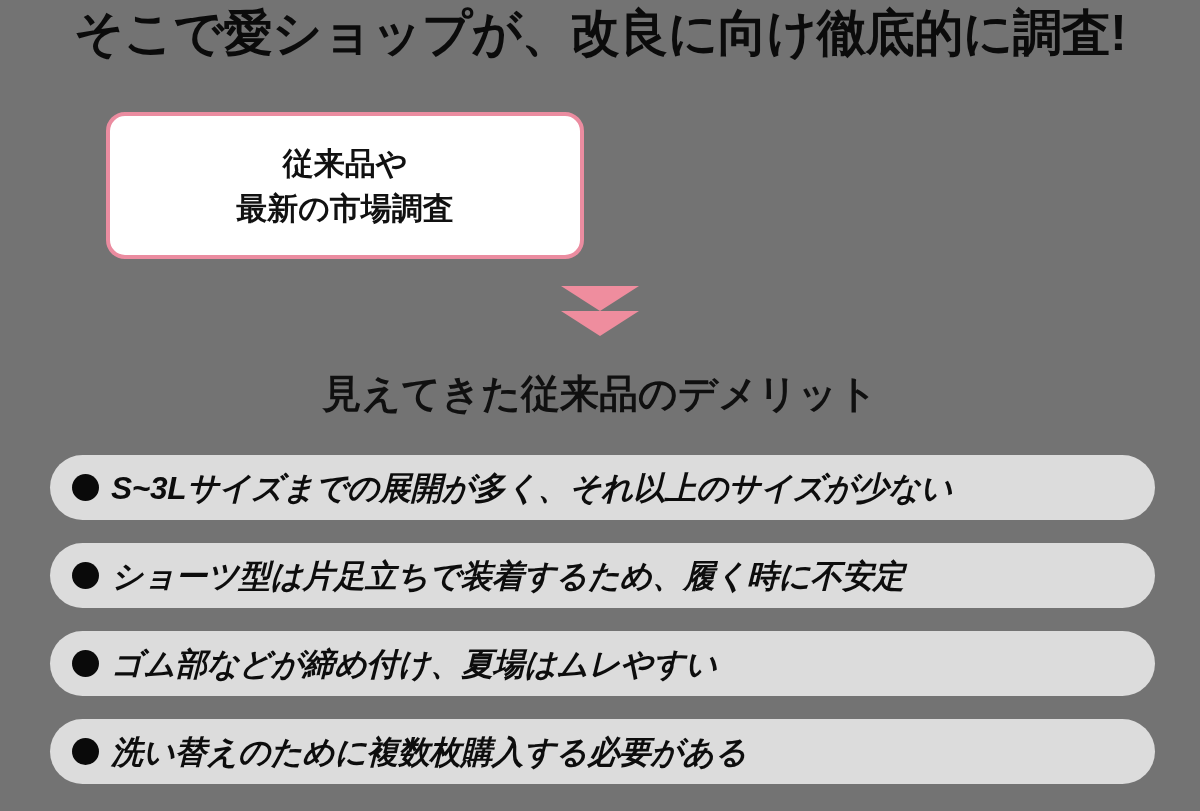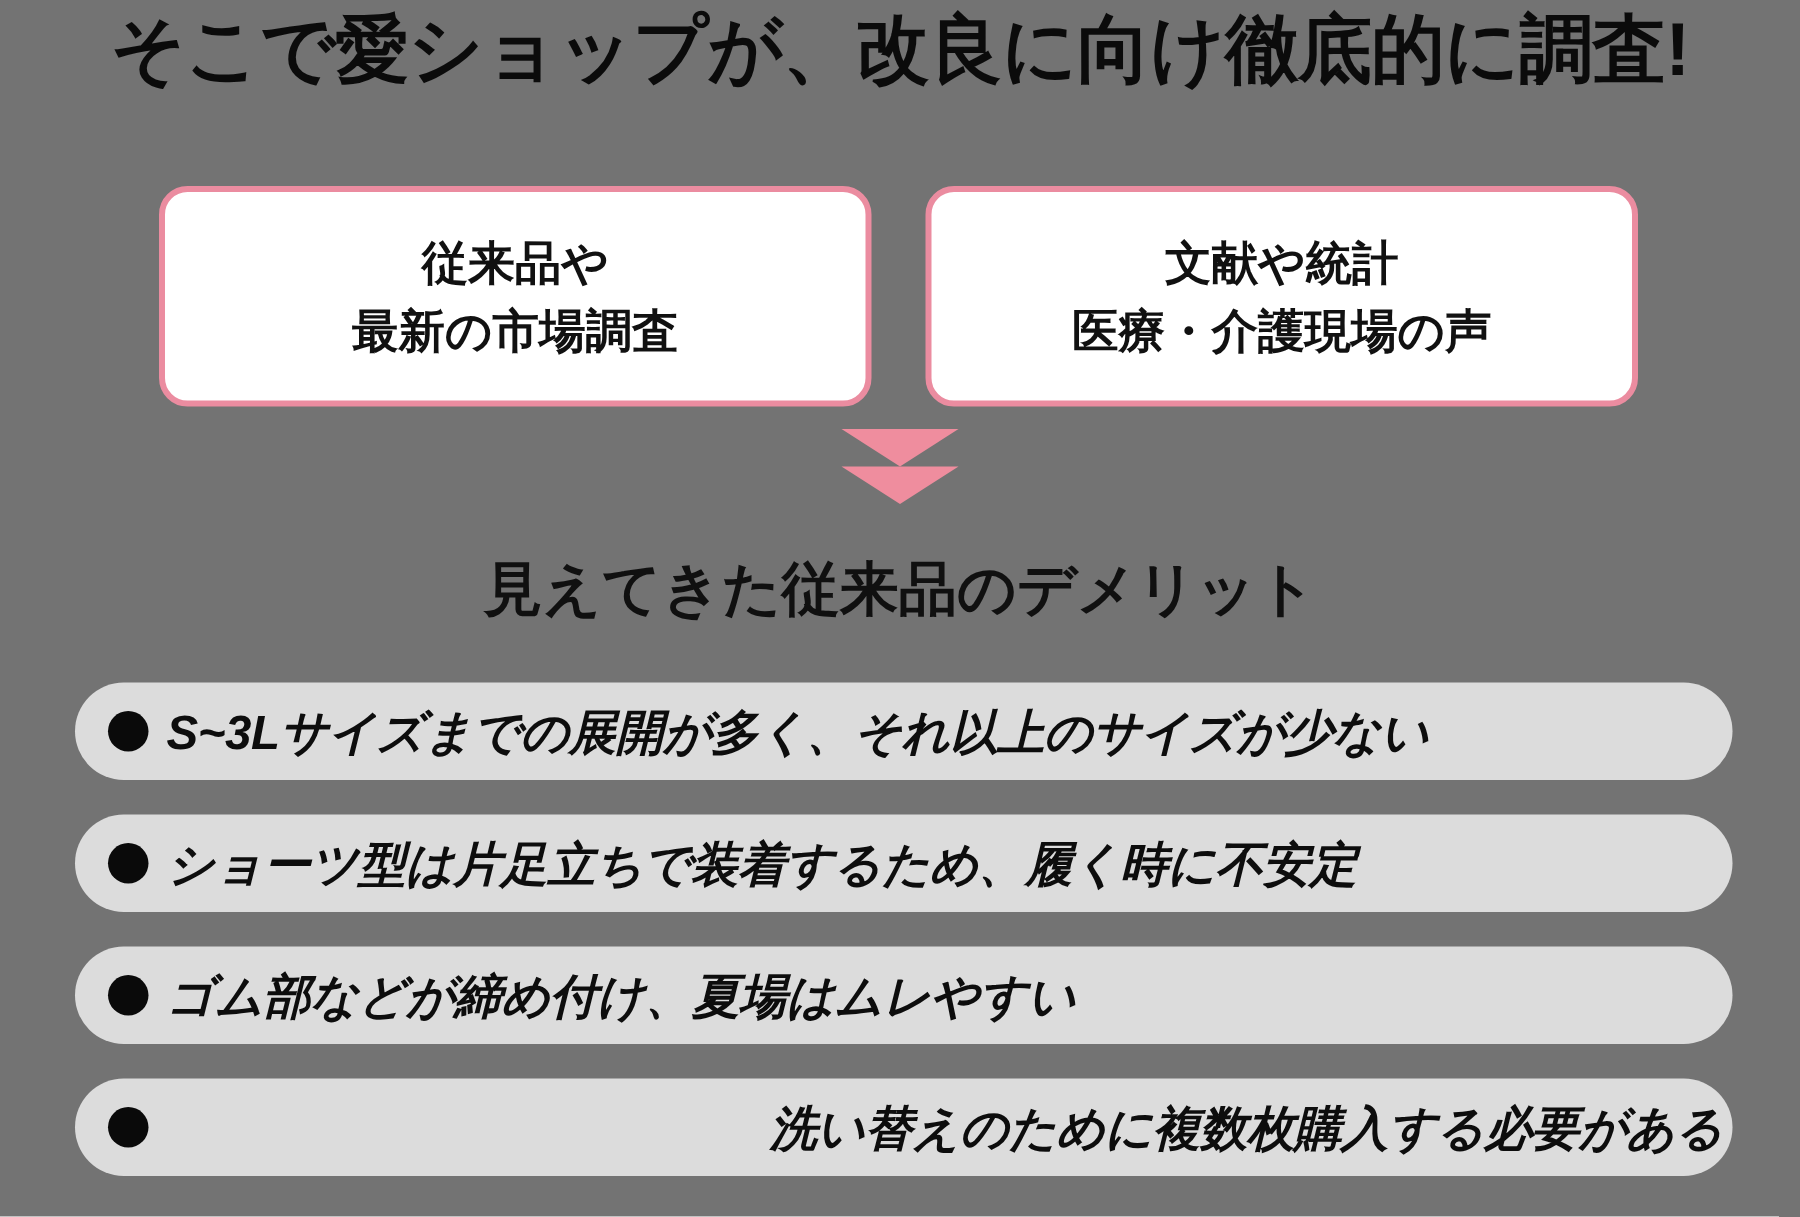--- a/index.html
+++ b/index.html
@@ -35,21 +35,21 @@
     letter-spacing: -0.5px;
     white-space: nowrap;
     transform: scaleX(0.985);
     transform-origin: 50% 50%;
   }
 
   
   .source-row {
     position: absolute;
     left: 106px;
-    top: 124px;
+    top: 112px;
     width: 986px;
     height: 147px;
     display: flex;
     justify-content: space-between;
     align-items: stretch;
     gap: 36px;
   }
   .source-box {
     box-sizing: border-box;
     width: 478px;
@@ -118,21 +118,21 @@
     box-sizing: border-box;
     width: 1105px;
     height: 65px;
     background: #dcdcdc;
     border-radius: 33px;
     display: flex;
     align-items: center;
     padding-left: 22px;
     margin-bottom: 23px;
   }
-  .demerit-pill:last-child { margin-bottom: 16px; justify-content: space-between; }
+  .demerit-pill:last-child { margin-bottom: 16px; }
 
   .bullet-dot {
     flex: 0 0 auto;
     width: 27px;
     height: 27px;
     border-radius: 50%;
     background: #0a0a0a;
     margin-right: 12px;
   }
   .demerit-text {
@@ -153,24 +153,20 @@
 
   <div class="headline">そこで愛ショップが、改良に向け徹底的に調査!</div>
 
   <div class="source-row">
 
     <div class="source-box">
       <div class="source-line">従来品や</div>
       <div class="source-line">最新の市場調査</div>
     </div>
 
-    <div class="source-box">
-      <div class="source-line">文献や統計</div>
-      <div class="source-line">医療・介護現場の声</div>
-    </div>
 
   </div>
 
   <div class="arrow-wrap">
     <div class="chev top"></div>
     <div class="chev bottom"></div>
   </div>
 
   <div class="section-heading">見えてきた従来品のデメリット</div>
 

